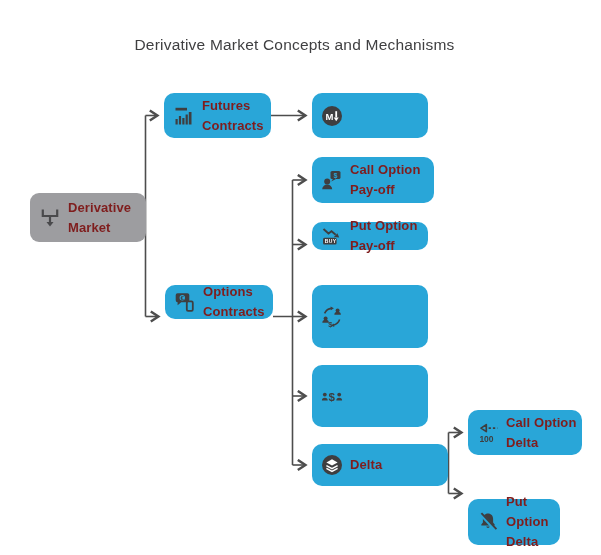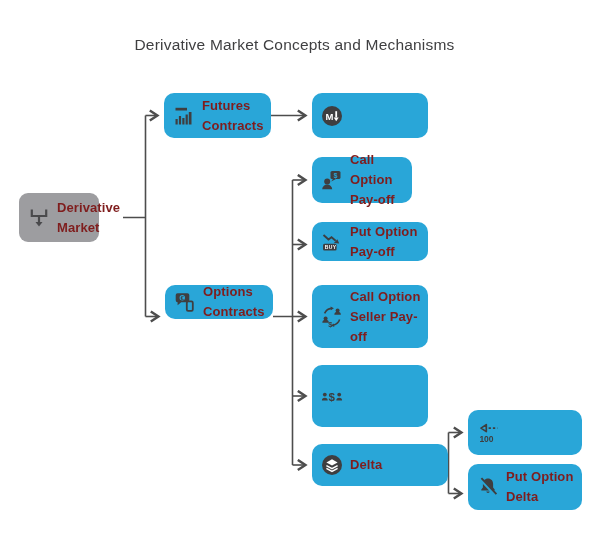--- a/index.html
+++ b/index.html
@@ -53,21 +53,21 @@
       <path d="M292.5,316.5 H305" marker-end="url(#arrow)"></path>
       <path d="M292.5,396 H305" marker-end="url(#arrow)"></path>
       <path d="M292.5,465 H305" marker-end="url(#arrow)"></path>
 
       <path d="M428,465 H448.5 M448.5,432.5 V493.5"></path>
       <path d="M448.5,432.5 H461" marker-end="url(#arrow)"></path>
       <path d="M448.5,493.5 H461" marker-end="url(#arrow)"></path>
     </g>
   </svg>
 
-  <div class="node gray" style="left:19px;top:193px;width:80px;height:49px">
+  <div class="node gray" style="left:30px;top:193px;width:116px;height:49px">
     <span class="icon">
       <svg width="24" height="24" viewBox="0 0 24 24">
         <path d="M4.8,3.5 V10 H19.2 V3.5" fill="none" stroke="currentColor" stroke-width="2.2"></path>
         <path d="M12,10 V16" fill="none" stroke="currentColor" stroke-width="2.2"></path>
         <path d="M12,20.6 L8.5,16 H15.5 Z" fill="currentColor"></path>
       </svg>
     </span>
     <span class="label">Derivative Market</span>
   </div>
 
@@ -89,34 +89,34 @@
     <span class="icon">
       <svg width="24" height="24" viewBox="0 0 24 24">
         <circle cx="12" cy="12" r="10" fill="currentColor"></circle>
         <text x="5.6" y="15.6" font-size="9.5" font-weight="bold" fill="#ffffff">M</text>
         <path d="M16.2,7.2 V13.4" stroke="#ffffff" stroke-width="1.8" fill="none"></path>
         <path d="M16.2,17.2 L13.7,13.4 H18.7 Z" fill="#ffffff"></path>
       </svg>
     </span>
   </div>
 
-  <div class="node" style="left:312px;top:157px;width:100px;height:46px">
+  <div class="node" style="left:312px;top:157px;width:122px;height:46px">
     <span class="icon">
       <svg width="24" height="24" viewBox="0 0 24 24">
         <circle cx="7.2" cy="13.4" r="3" fill="currentColor"></circle>
         <path d="M2.2,21.2 a5,4.6 0 0 1 10,0 Z" fill="currentColor"></path>
         <rect x="10.5" y="3" width="10" height="8" rx="1.6" fill="currentColor"></rect>
         <path d="M13.2,10.5 L11.2,13.6 L16,11" fill="currentColor"></path>
         <text x="13.4" y="9.8" font-size="7" font-weight="bold" fill="#29A6D8">$</text>
       </svg>
     </span>
     <span class="label">Call Option Pay-off</span>
   </div>
 
-  <div class="node" style="left:312px;top:222px;width:116px;height:39px">
+  <div class="node" style="left:312px;top:222px;width:116px;height:28px">
     <span class="icon">
       <svg width="24" height="24" viewBox="0 0 24 24">
         <path d="M3.5,5 L8.5,9.5 L11.5,7.3 L15.7,10.8" fill="none" stroke="currentColor" stroke-width="1.9"></path>
         <path d="M19.2,13.4 L13.9,12.9 L17.4,9.2 Z" fill="currentColor"></path>
         <rect x="3" y="13.8" width="13.6" height="6.6" rx="1.5" fill="currentColor"></rect>
         <text x="4.7" y="19.1" font-size="5" font-weight="bold" fill="#ffffff" letter-spacing="0.4">BUY</text>
       </svg>
     </span>
     <span class="label">Put Option Pay-off</span>
   </div>
@@ -128,21 +128,20 @@
         <path d="M14.3,9.8 a3.3,3.1 0 0 1 6.6,0 Z" fill="currentColor"></path>
         <circle cx="5.6" cy="13.6" r="2" fill="currentColor"></circle>
         <path d="M2.3,17.8 a3.3,3.1 0 0 1 6.6,0 Z" fill="currentColor"></path>
         <path d="M4.6,8.3 A8.5,8.5 0 0 1 11.5,3.4" fill="none" stroke="currentColor" stroke-width="1.6"></path>
         <path d="M13.9,3.3 L10.6,1.6 L10.9,5.3 Z" fill="currentColor"></path>
         <path d="M19.6,14.6 A8.5,8.5 0 0 1 13.3,20.2" fill="none" stroke="currentColor" stroke-width="1.6"></path>
         <path d="M10.9,20.6 L14.3,22.1 L13.8,18.4 Z" fill="currentColor"></path>
         <text x="8.3" y="22" font-size="7.5" font-weight="bold" fill="currentColor">$</text>
       </svg>
     </span>
-    <span class="label">Call Option Seller Pay-off</span>
   </div>
 
   <div class="node" style="left:312px;top:365px;width:116px;height:62px">
     <span class="icon">
       <svg width="24" height="24" viewBox="0 0 24 24">
         <circle cx="4.8" cy="10.6" r="1.9" fill="currentColor"></circle>
         <path d="M1.9,16.6 a2.9,2.8 0 0 1 5.8,0 Z" fill="currentColor"></path>
         <circle cx="19.2" cy="10.6" r="1.9" fill="currentColor"></circle>
         <path d="M16.3,16.6 a2.9,2.8 0 0 1 5.8,0 Z" fill="currentColor"></path>
         <text x="8.6" y="17.2" font-size="11.5" font-weight="bold" fill="currentColor">$</text>
@@ -175,23 +174,24 @@
   </div>
 
   <div class="node" style="left:468px;top:410px;width:114px;height:45px">
     <span class="icon">
       <svg width="24" height="24" viewBox="0 0 24 24">
         <path d="M10.3,3.6 L5,7.1 L10.3,10.6 Z" fill="none" stroke="currentColor" stroke-width="1.7" stroke-linejoin="round"></path>
         <line x1="12.6" y1="7.1" x2="21.5" y2="7.1" stroke="currentColor" stroke-width="1.9" stroke-dasharray="2.3,2"></line>
         <text x="3.4" y="20.6" font-size="8.5" font-weight="bold" fill="currentColor">100</text>
       </svg>
     </span>
-  </div>
-
-  <div class="node" style="left:468px;top:464px;width:114px;height:46px">
+    <span class="label">Call Option Delta</span>
+  </div>
+
+  <div class="node" style="left:468px;top:499px;width:92px;height:46px">
     <span class="icon">
       <svg width="24" height="24" viewBox="0 0 24 24">
         <path d="M12,3.4 c-3.1,0 -5.1,2.3 -5.1,5.3 v3.7 l-1.6,2.2 v1 h13.4 v-1 l-1.6,-2.2 V8.7 c0,-3 -2,-5.3 -5.1,-5.3 Z" fill="currentColor"></path>
         <path d="M10.2,16.6 a1.85,1.85 0 0 0 3.6,0 Z" fill="currentColor"></path>
         <line x1="4.2" y1="3.6" x2="19.2" y2="19.6" stroke="#29A6D8" stroke-width="3.4"></line>
         <line x1="5.4" y1="3.1" x2="20.4" y2="19.1" stroke="currentColor" stroke-width="1.9"></line>
       </svg>
     </span>
     <span class="label">Put Option Delta</span>
   </div>

